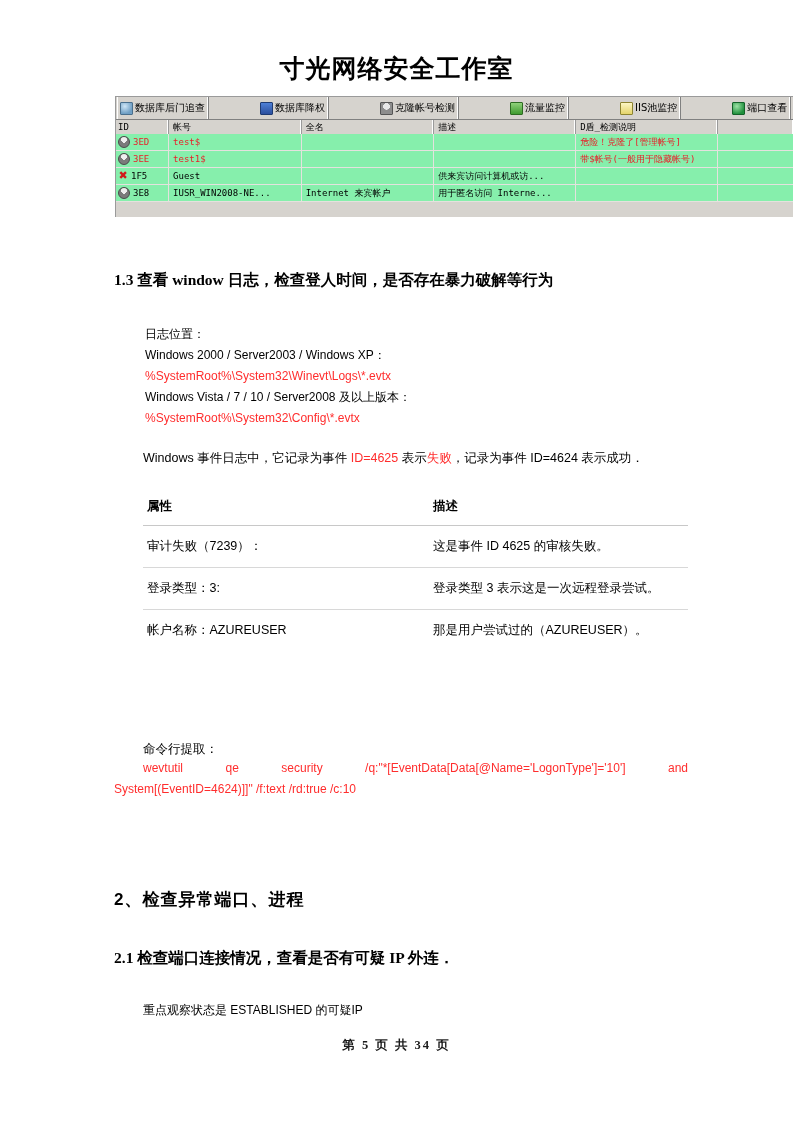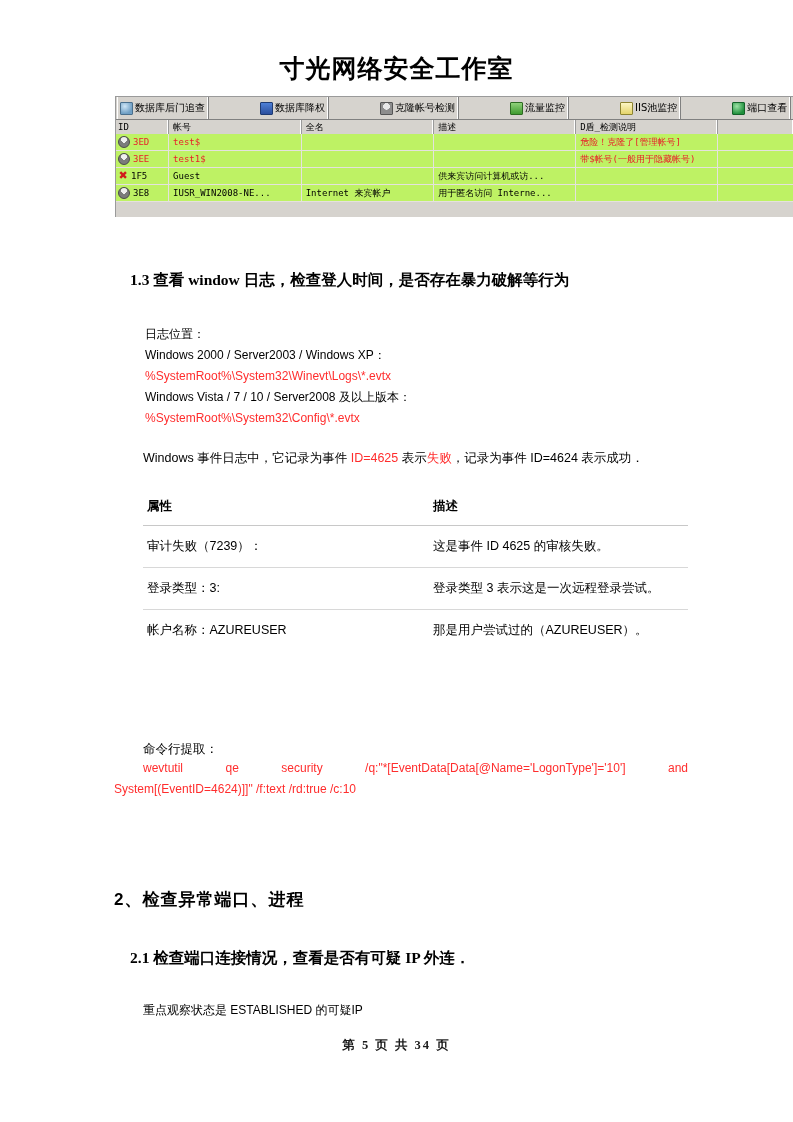--- a/index.html
+++ b/index.html
@@ -110,21 +110,21 @@
     overflow: hidden;
     white-space: nowrap;
     font-size: 9px;
     color: #000;
   }
   .lv-row {
     display: flex;
     height: 16px;
     align-items: center;
     border-bottom: 1px solid #e4e2de;
-    background: #bef264;
+    background: #86efac;
   }
   .lv-row .cell {
     height: 16px;
     line-height: 16px;
     padding-left: 4px;
     box-sizing: border-box;
     overflow: hidden;
     white-space: nowrap;
     border-right: 1px solid #e4e2de;
   }
@@ -154,21 +154,20 @@
   }
 
   
   .h-sub {
     position: absolute;
     font-family: "Liberation Serif", "DejaVu Serif", serif;
     font-weight: bold;
     font-size: 15.5px;
     color: #000;
     white-space: nowrap;
-    margin-left: 16px;
   }
   .h2 {
     position: absolute;
     font-family: "Liberation Sans", "DejaVu Sans", sans-serif;
     font-weight: bold;
     font-size: 17px;
     letter-spacing: 1px;
     color: #000;
     white-space: nowrap;
   }

